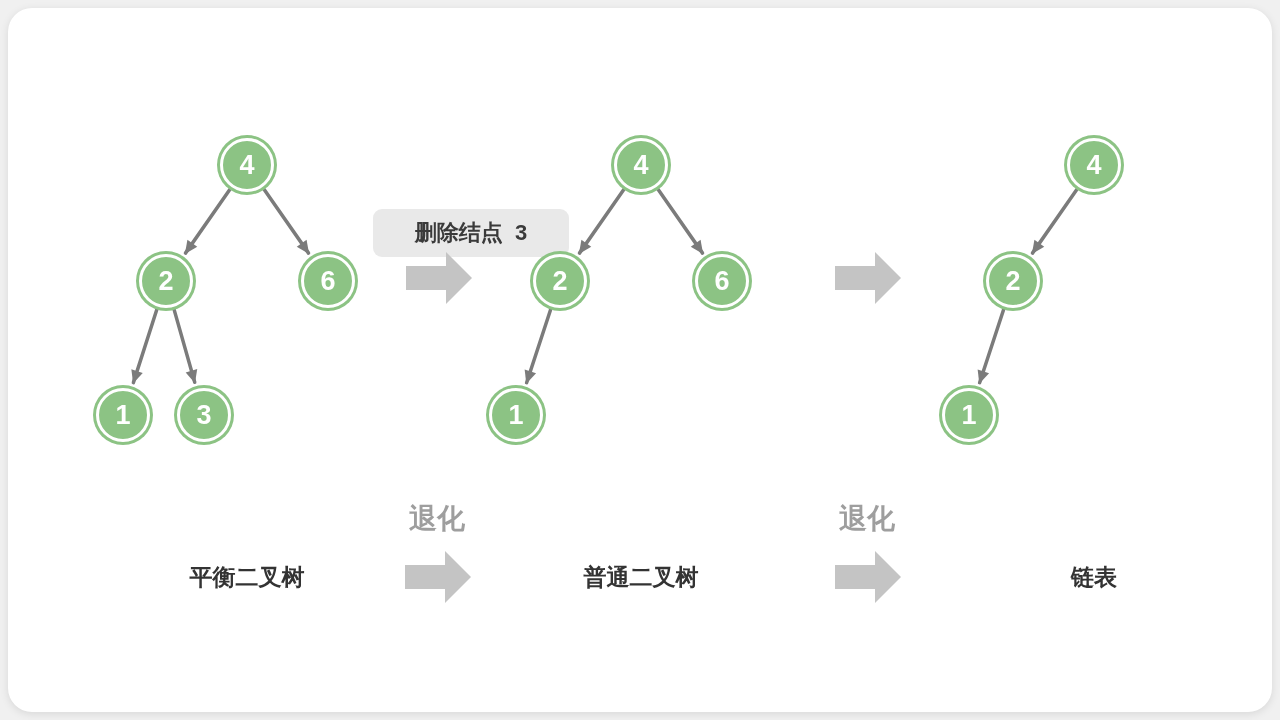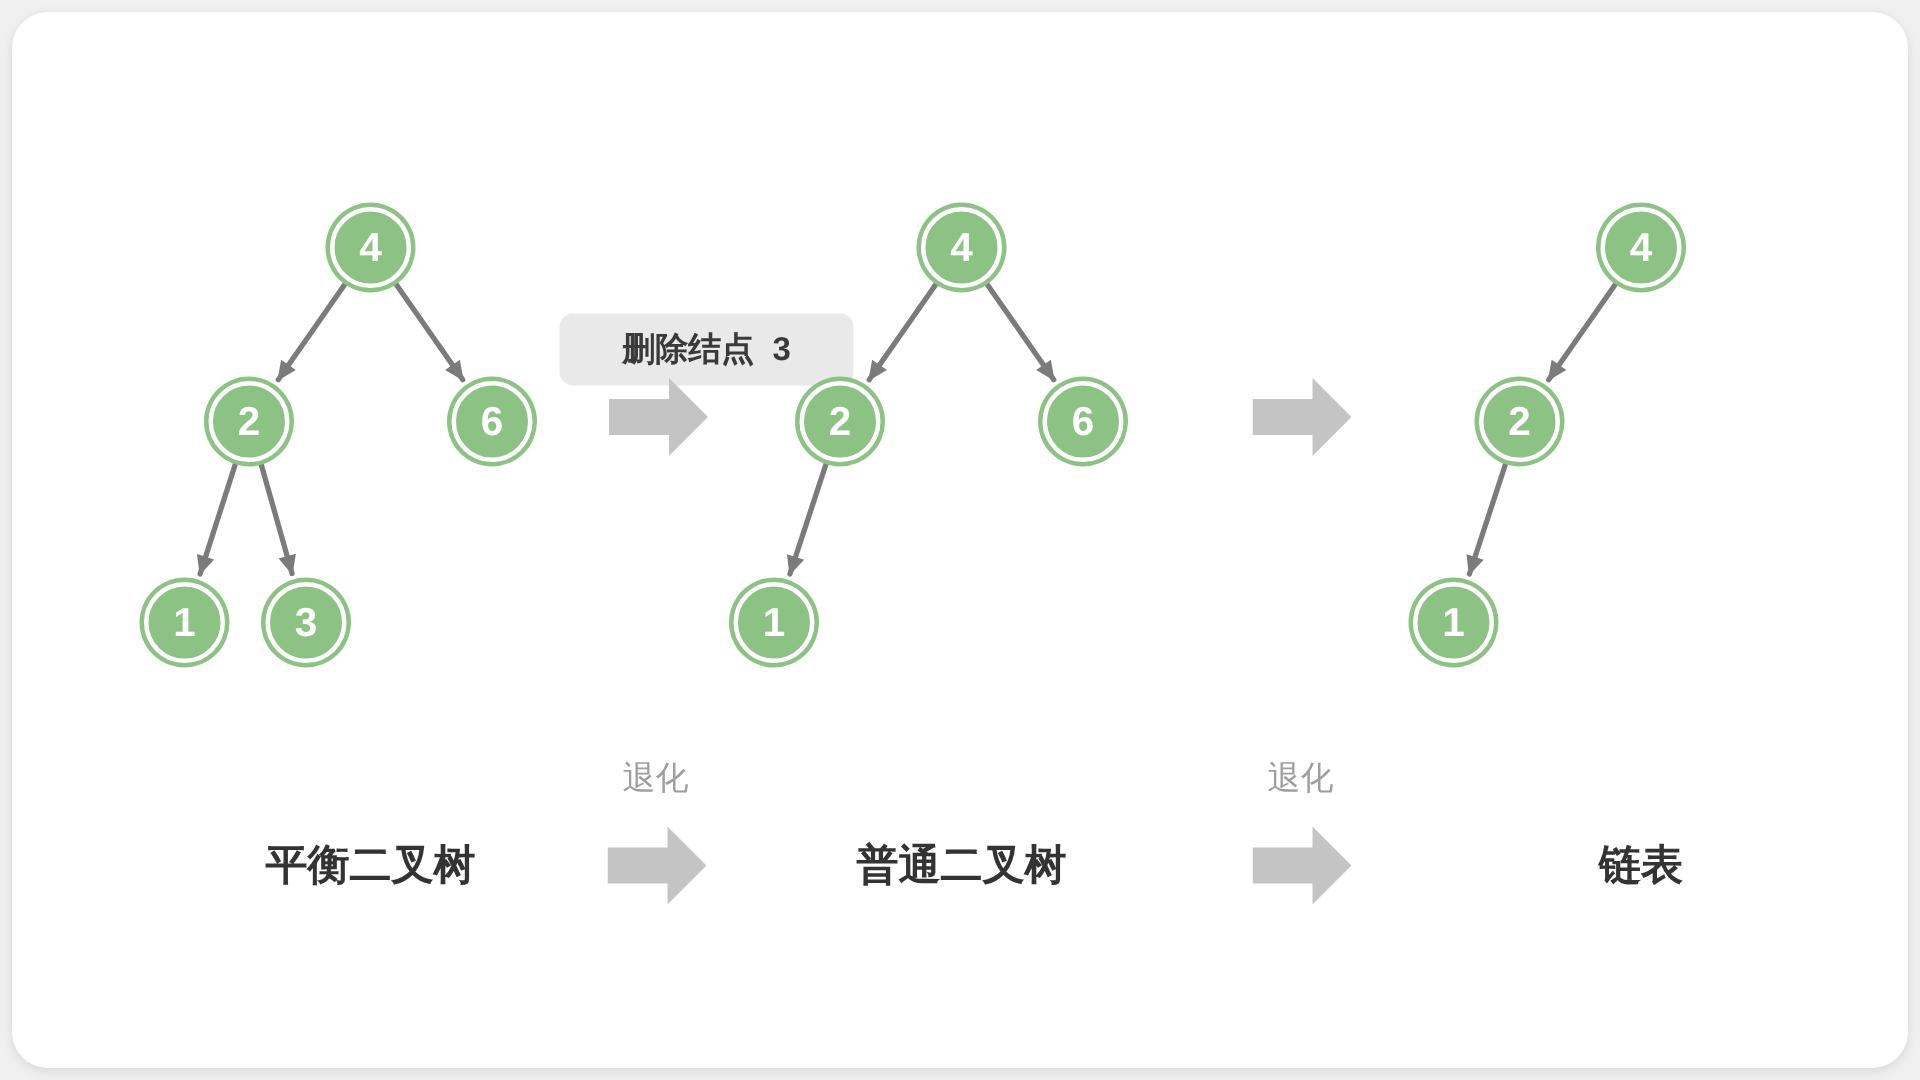--- a/index.html
+++ b/index.html
@@ -17,23 +17,23 @@
   .node{position:absolute;width:60px;height:60px;border-radius:50%;
         background:var(--node-fill);display:flex;align-items:center;justify-content:center;
         color:var(--node-text);font-weight:bold;font-size:27px;line-height:1}
   .node::before{content:"";position:absolute;inset:3px;border:3px solid #fff;border-radius:50%}
   .step-box{position:absolute;background:var(--step-box-bg);border-radius:9px;
         display:flex;align-items:center;justify-content:center;
         color:var(--step-text);font-weight:bold;font-size:22px;white-space:pre}
   .block-arrow{position:absolute;width:66px;height:52px}
   .block-arrow polygon{fill:var(--block-arrow)}
   .degrade-text{position:absolute;transform:translate(-50%,-50%);
-        color:var(--degrade-text);font-weight:normal;font-size:22px;white-space:nowrap}
+        color:var(--degrade-text);font-weight:bold;font-size:28px;white-space:nowrap}
   .caption{position:absolute;transform:translate(-50%,-50%);
-        color:var(--caption-text);font-weight:bold;font-size:28px;white-space:nowrap}
+        color:var(--caption-text);font-weight:bold;font-size:23px;white-space:nowrap}
   .watermark{position:absolute;right:42px;top:675px;color:var(--watermark-text);
         font-family:"DejaVu Sans Mono","Liberation Mono",monospace;font-size:16px;
         letter-spacing:2px;white-space:nowrap}
 </style>
 </head>
 <body>
 
 <div class="card"></div>
 
 <div class="stage">

